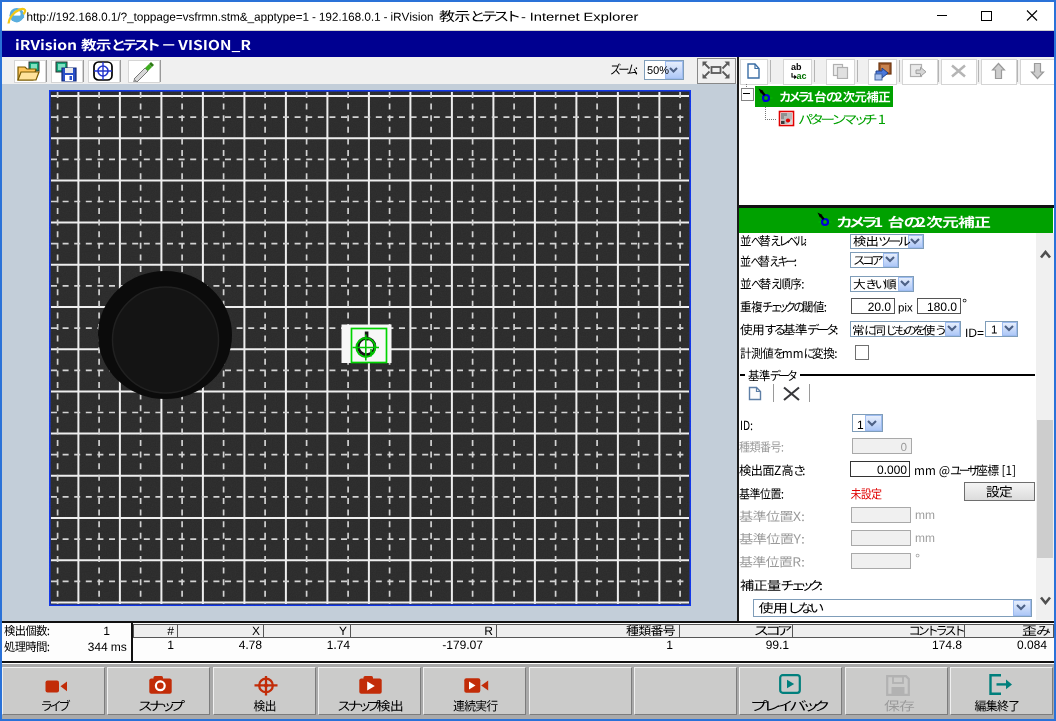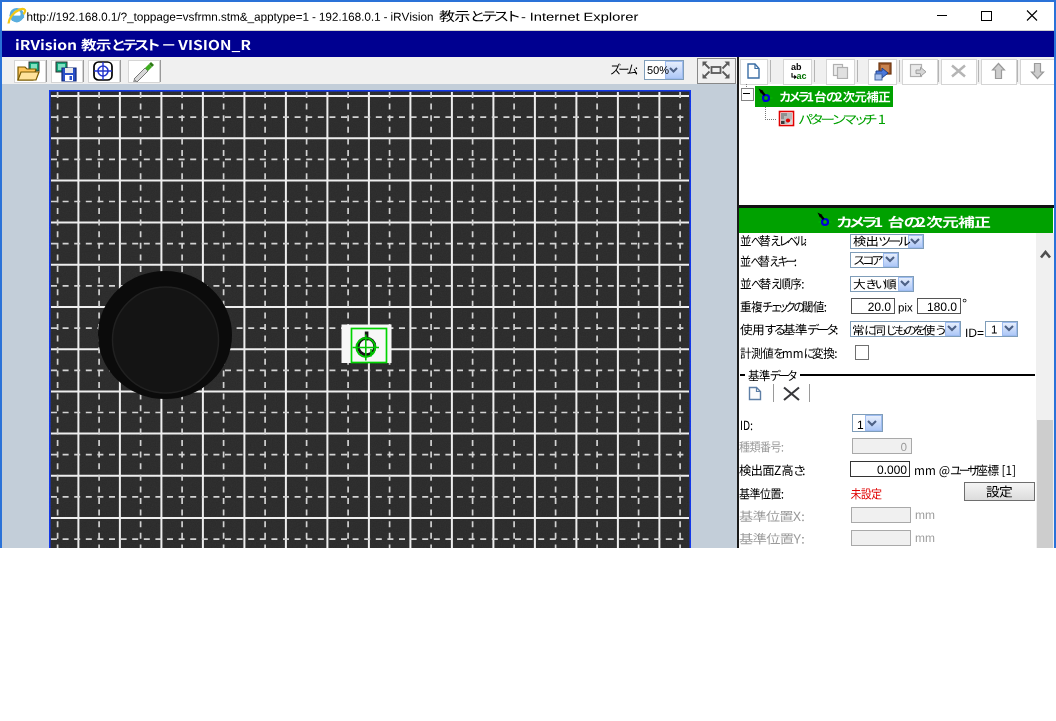--- a/index.html
+++ b/index.html
@@ -1,13 +1,13 @@
 <!DOCTYPE html>
 <html><head><meta charset="utf-8"><style>html,body{margin:0;padding:0;width:1056px;height:721px;overflow:hidden;font-family:"Liberation Sans",sans-serif}div{box-sizing:content-box}</style></head><body>
-<div style="position:absolute;left:0;top:0;width:1056px;height:548px;background:#fff;overflow:hidden">
+<div style="position:absolute;left:0;top:0;width:1056px;height:721px;background:#fff;overflow:hidden">
     <div style="position:absolute;left:0px;top:0px;width:1056px;height:31px;background:#fff"></div>
     <svg style="position:absolute;left:6px;top:4px" width="22" height="22" viewBox="0 0 22 22">
 <circle cx="10.8" cy="11.2" r="7.3" fill="#5aaede"></circle>
 <circle cx="11" cy="10.1" r="3.6" fill="#fff"></circle>
 <rect x="6" y="11.6" width="12.1" height="2.4" fill="#5aaede"></rect>
 <path d="M18.1 14 L13.2 18.2 L18.7 18.7 Z" fill="#fff"></path>
 <path d="M2.5 19.5 C3 14 7.5 8 13.5 5.6 C16 4.7 18.3 4.9 19 6.1 C19.5 7 18.8 8.5 17.4 10.2" fill="none" stroke="#f2c714" stroke-width="2.3"></path>
 </svg>
     <div style="position:absolute;left:936.5px;top:14.5px;width:10px;height:1.2px;background:#000"></div>
     <div style="position:absolute;left:980.5px;top:11px;width:9px;height:7.5px;border:1.2px solid #000"></div>

